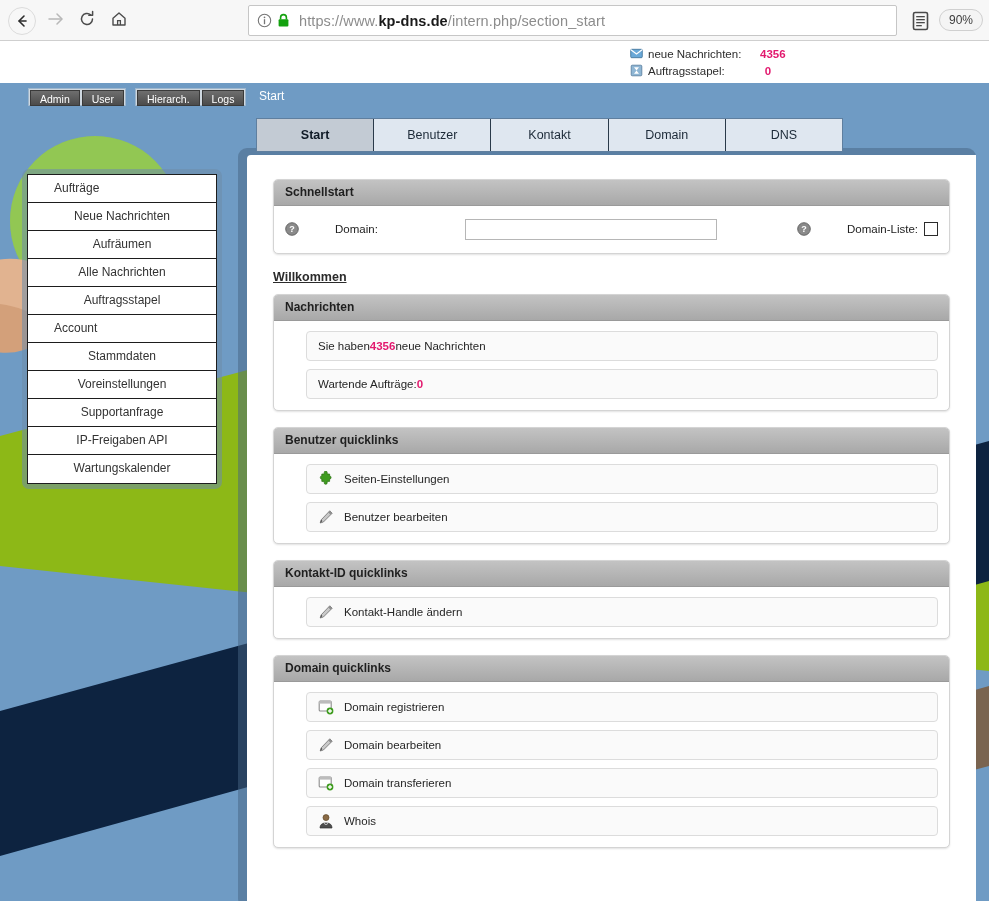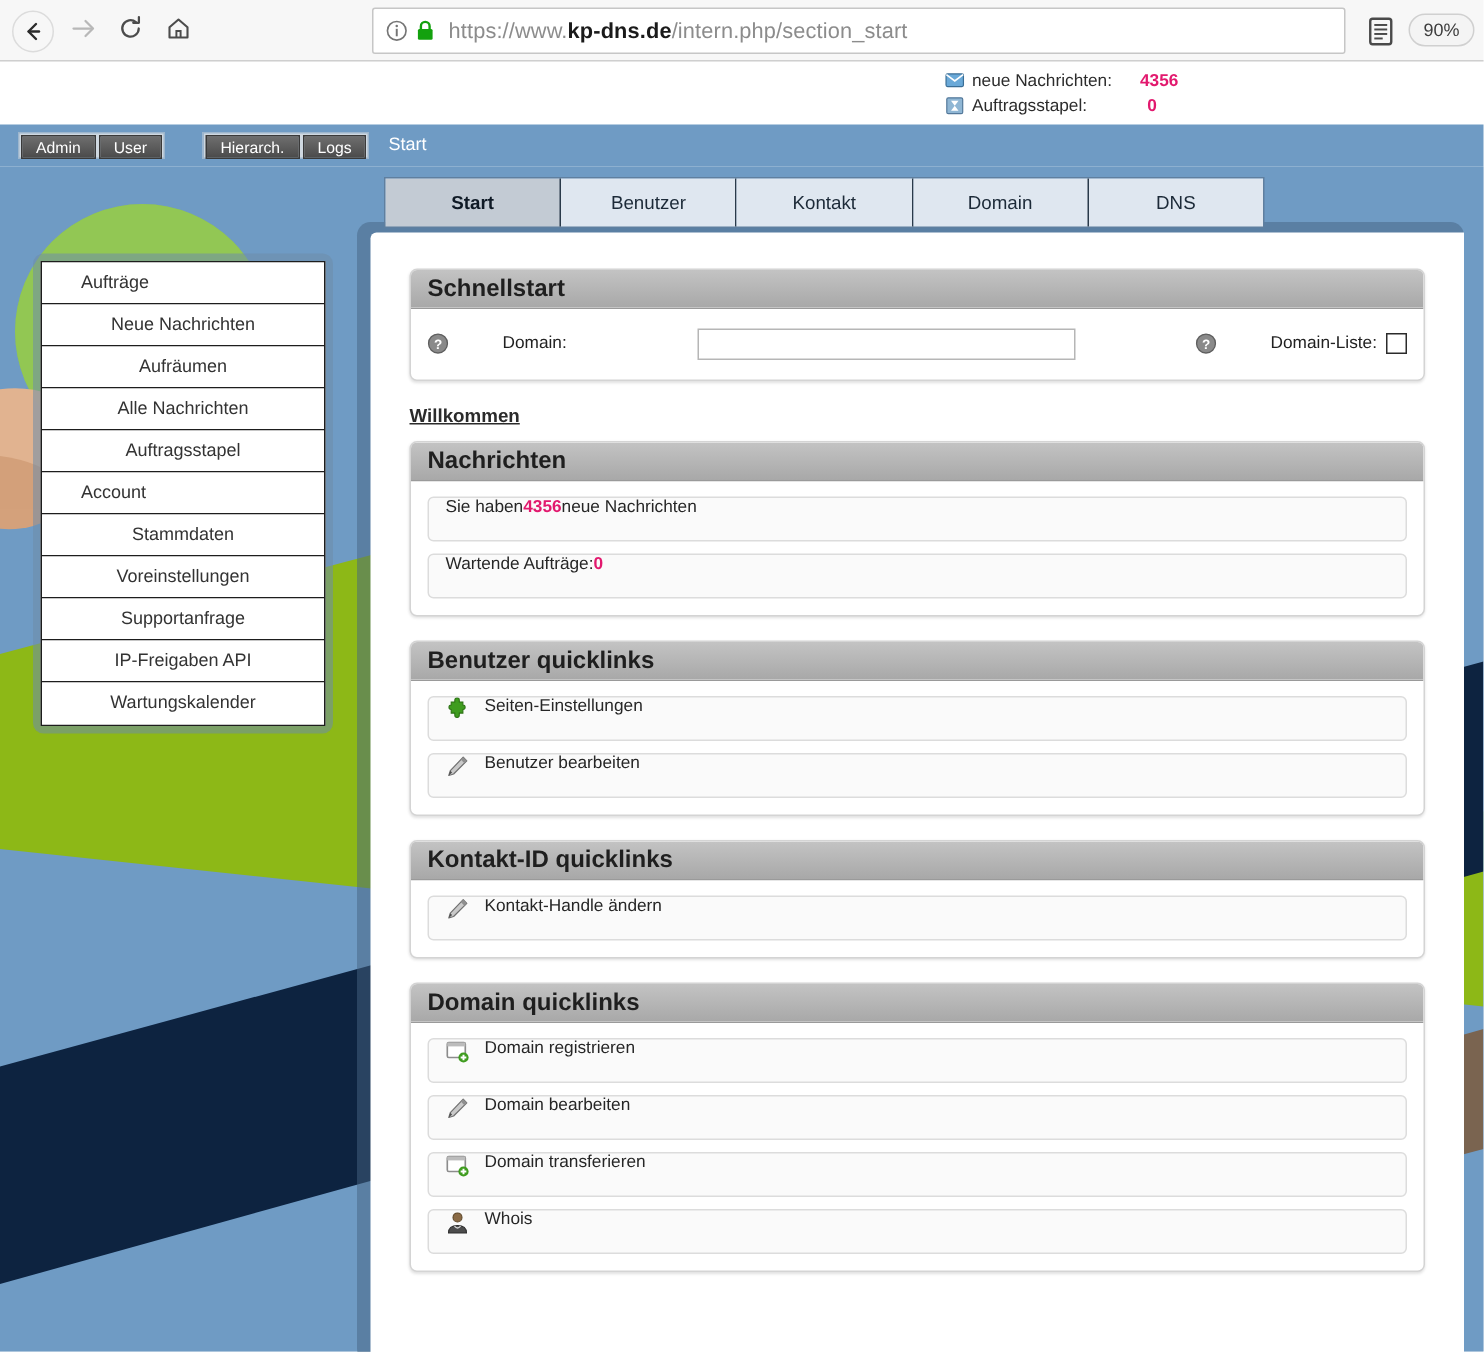--- a/index.html
+++ b/index.html
@@ -72,21 +72,21 @@
 
   
   #admin-bar {
     position: absolute; left: 0; top: 83px; width: 989px; height: 28px;
     background: #6f9bc4;
   }
   .btn-group {
     position: absolute; top: 5px; height: 18px;
     display: flex; border: 1px solid #9db6cd; background: #cfd8e0; padding: 1px;
   }
-  #group-admin { left: 12px; }
+  #group-admin { left: 28px; }
   #group-hier  { left: 135px; }
   .chip {
     background: linear-gradient(#6e6e6e, #4b4b4b);
     color: #ffffff; font-size: 10.5px; line-height: 16px;
     padding: 0 9px; height: 16px; border: 1px solid #3a3a3a;
   }
   .chip + .chip { margin-left: 2px; }
   #breadcrumb {
     position: absolute; left: 259px; top: 6px;
     color: #ffffff; font-size: 12px;
@@ -146,21 +146,21 @@
   }
 
   
   .panel { margin: 0 26px 16px 26px; border: 1px solid #d4d4d4; border-radius: 5px;
            background: #ffffff; box-shadow: 0 1px 2px rgba(0,0,0,0.12); }
   .panel-head {
     height: 26px; line-height: 25px;
     background: linear-gradient(#c3c3c3, #a8a8a8);
     border-top-left-radius: 4px; border-top-right-radius: 4px;
     border-bottom: 1px solid #9a9a9a;
-    font-size: 16px; font-weight: bold; color: #1f1f1f;
+    font-size: 12px; font-weight: bold; color: #1f1f1f;
     padding-left: 11px;
   }
   .panel-body { padding: 10px 11px 11px 11px; }
 
   
   #quickstart-row { display: flex; align-items: center; height: 26px; }
   .help-icon { width: 14px; height: 14px; margin-right: 5px; flex: 0 0 auto; }
   .field-label { font-size: 11.5px; color: #222222; padding-left: 31px; }
   #domain-input {
     margin-left: 87px; width: 252px; height: 21px;
@@ -176,23 +176,24 @@
 
   
   #willkommen {
     margin: 0 0 10px 26px; font-size: 12.5px; font-weight: bold; color: #2b2b2b; text-decoration: underline;
   }
 
   
   .row-item {
     height: 30px; border: 1px solid #dcdcdc; border-radius: 4px;
     background: #fafafa;
-    display: flex; padding-left: 11px;
+    display: flex; align-items: center; padding-left: 11px;
     font-size: 11.5px; color: #262626;
     margin-bottom: 8px;
+    margin-left: 21px;
   }
   .row-item:last-child { margin-bottom: 0; }
   .row-item .num { color: #e2196e; font-weight: bold; }
   .row-icon { width: 16px; height: 16px; margin-right: 10px; flex: 0 0 auto; }
 </style>
 </head>
 <body>
 
 <div id="browser-chrome">
 

